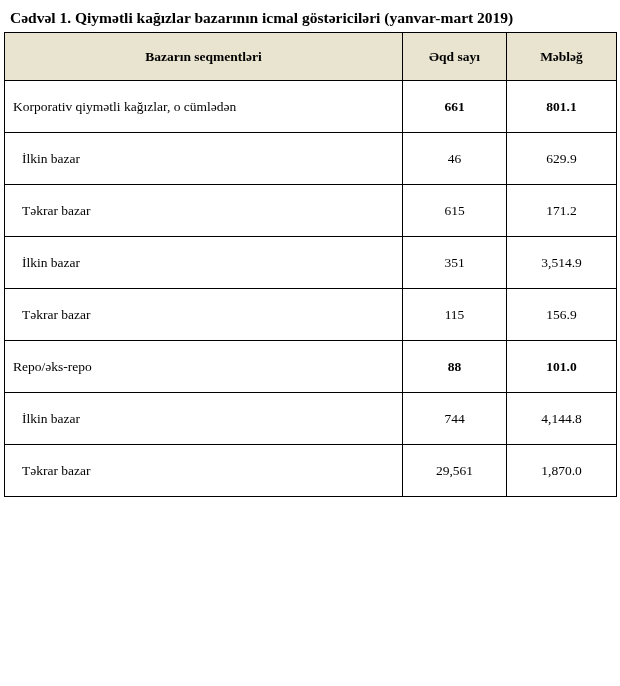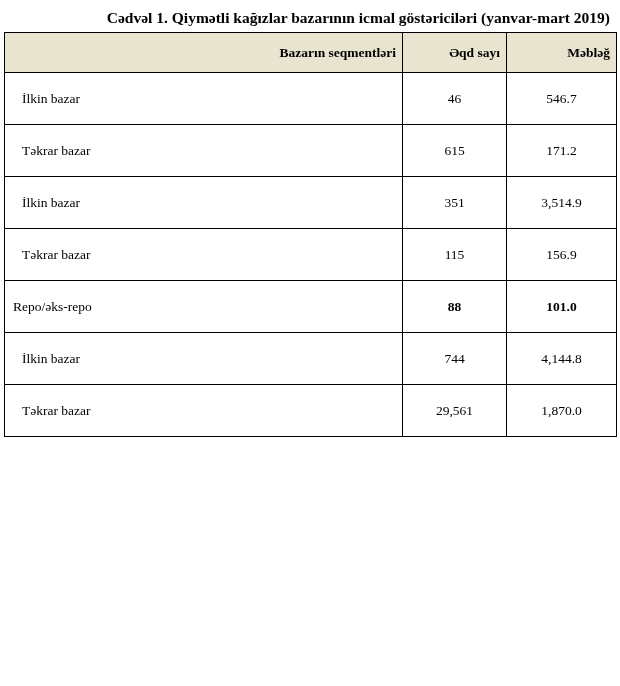--- a/index.html
+++ b/index.html
@@ -13,21 +13,21 @@
     font-family: "Liberation Serif", "DejaVu Serif", serif;
     color: #000000;
     box-sizing: border-box;
   }
   .page {
     width: 620px;
     box-sizing: border-box;
     padding: 6px 4px 8px 4px;
   }
   .title {
-    text-align: right;
+    text-align: left;
     font-weight: bold;
     font-size: 15.5px;
     line-height: 1.3;
     margin: 2px 6px 4px 6px;
   }
   .unit-note {
     text-align: right;
     font-size: 12px;
     margin: 0 6px 2px 0;
   }
@@ -43,22 +43,22 @@
     font-size: 13.5px;
     vertical-align: middle;
     box-sizing: border-box;
   }
   col.c-segment { width: 398px; }
   col.c-count   { width: 104px; }
   col.c-amount  { width: 110px; }
   thead th {
     background: #e9e4cf;
     font-weight: bold;
-    height: 40px;
-    text-align: right;
+    height: 48px;
+    text-align: center;
     padding: 4px 6px;
   }
   tbody td {
     height: 52px;
     padding: 4px 6px;
   }
   td.segment {
     text-align: left;
     padding-left: 8px;
   }
@@ -86,24 +86,29 @@
     </colgroup>
     <thead>
       <tr>
         <th>Bazarın seqmentləri</th>
         <th>Əqd sayı</th>
         <th>Məbləğ</th>
       </tr>
     </thead>
     <tbody id="table-body">
 
+    <tr>
+          <td class="segment">Korporativ qiymətli kağızlar, o cümlədən</td>
+          <td class="num bold">661</td>
+          <td class="num bold">801.1</td>
+        </tr>
         <tr>
           <td class="segment indent">İlkin bazar</td>
           <td class="num">46</td>
-          <td class="num">546.7</td>
+          <td class="num">629.9</td>
         </tr>
         <tr>
           <td class="segment indent">Təkrar bazar</td>
           <td class="num">615</td>
           <td class="num">171.2</td>
         </tr>
         <tr>
           <td class="segment indent">İlkin bazar</td>
           <td class="num">351</td>
           <td class="num">3,514.9</td>

